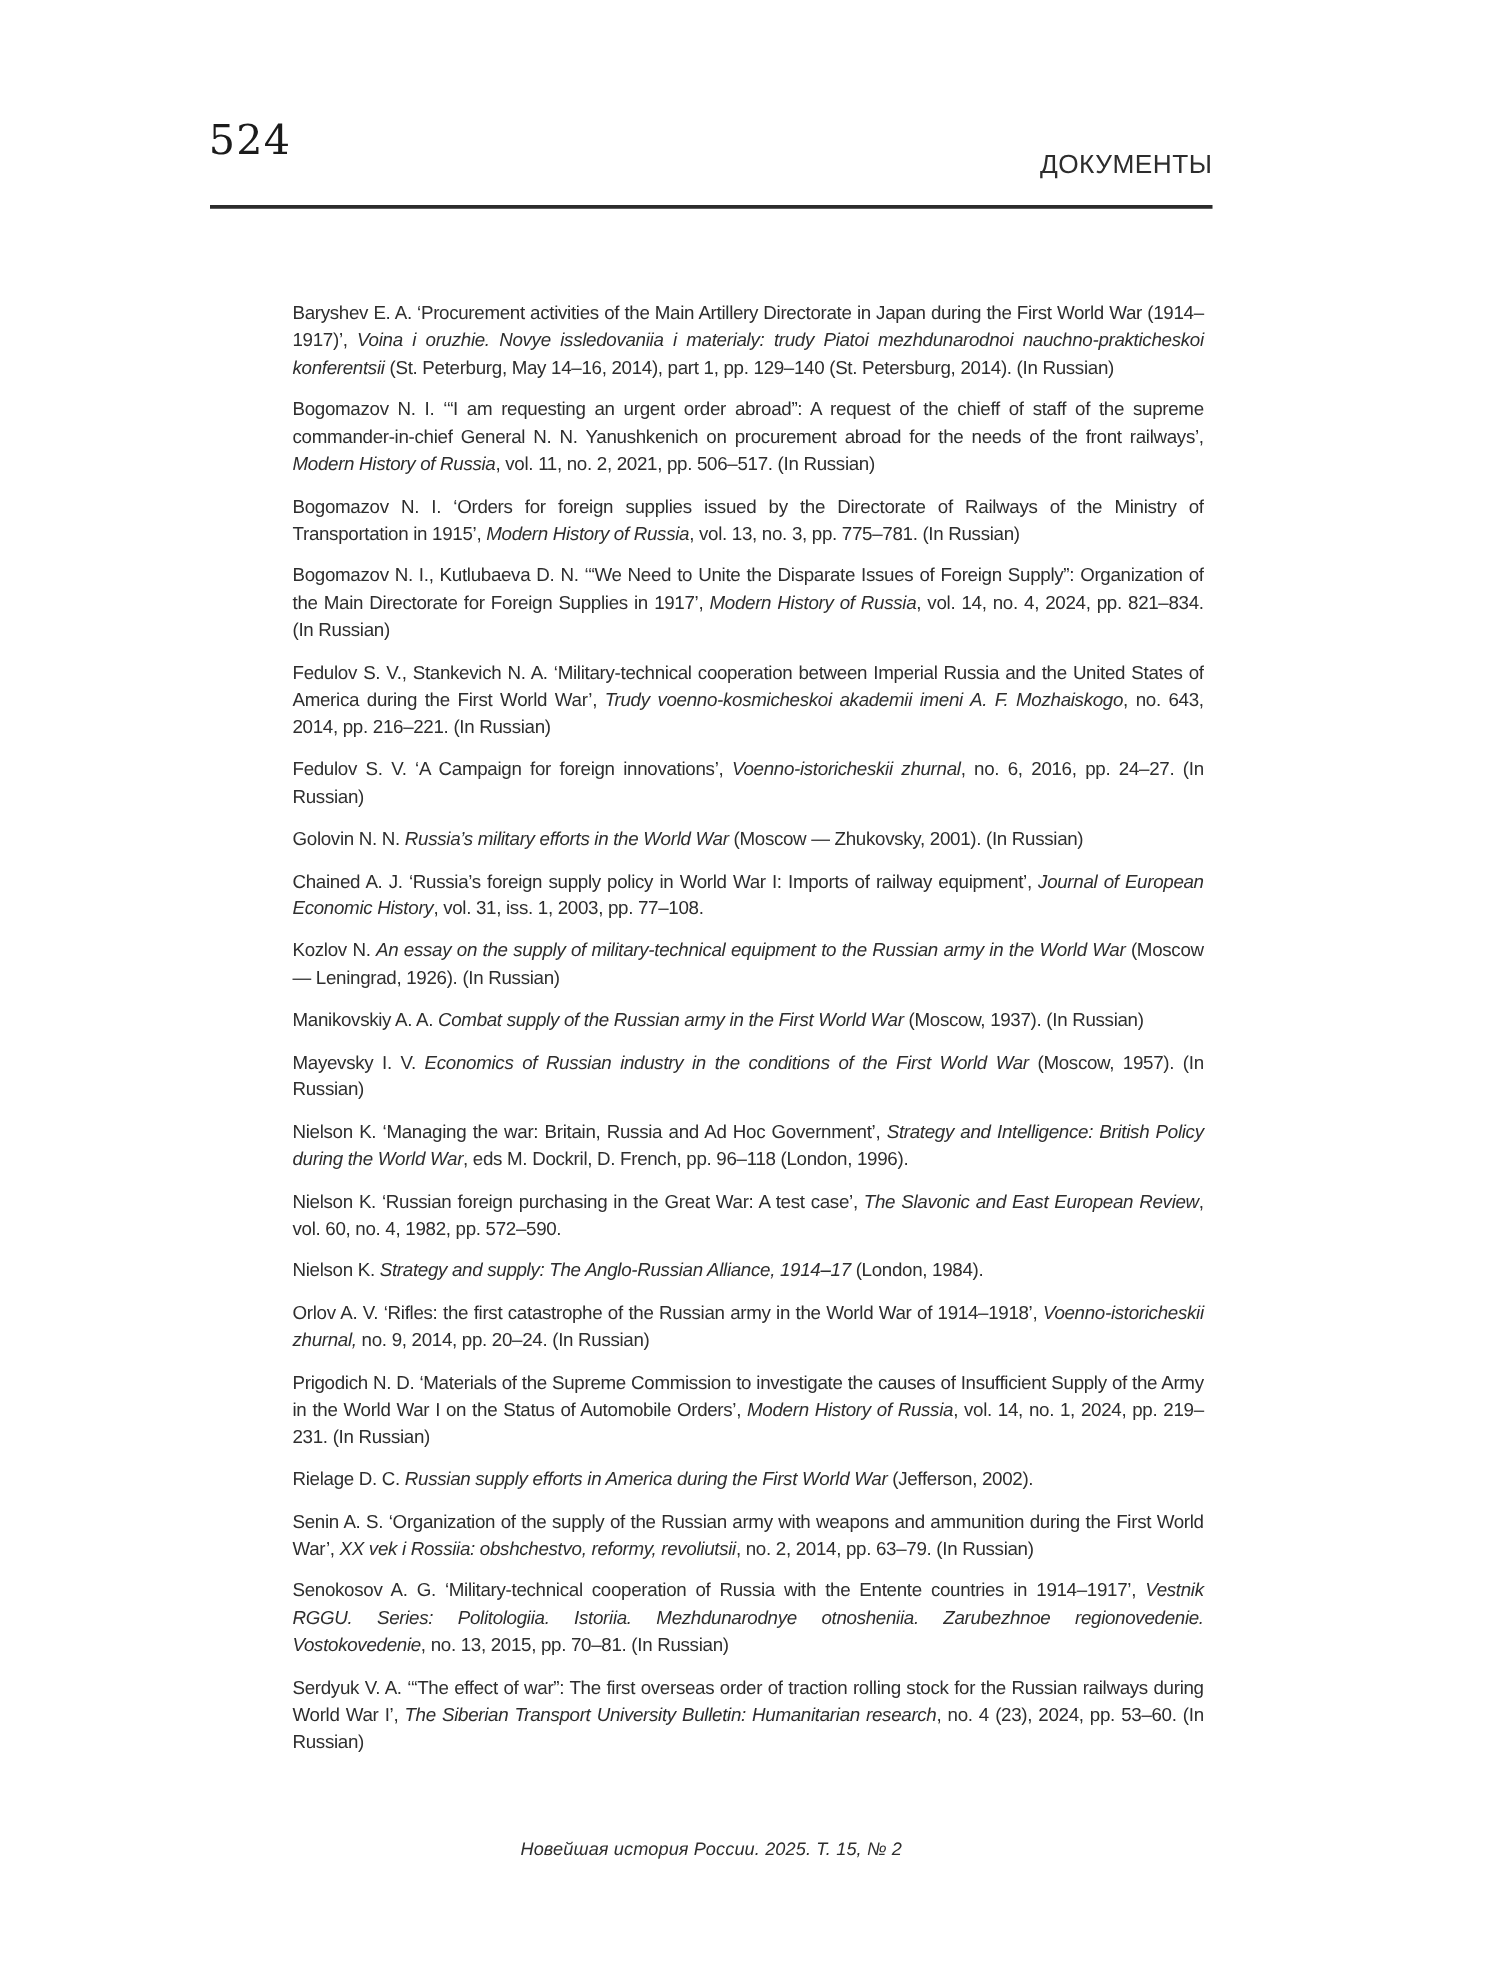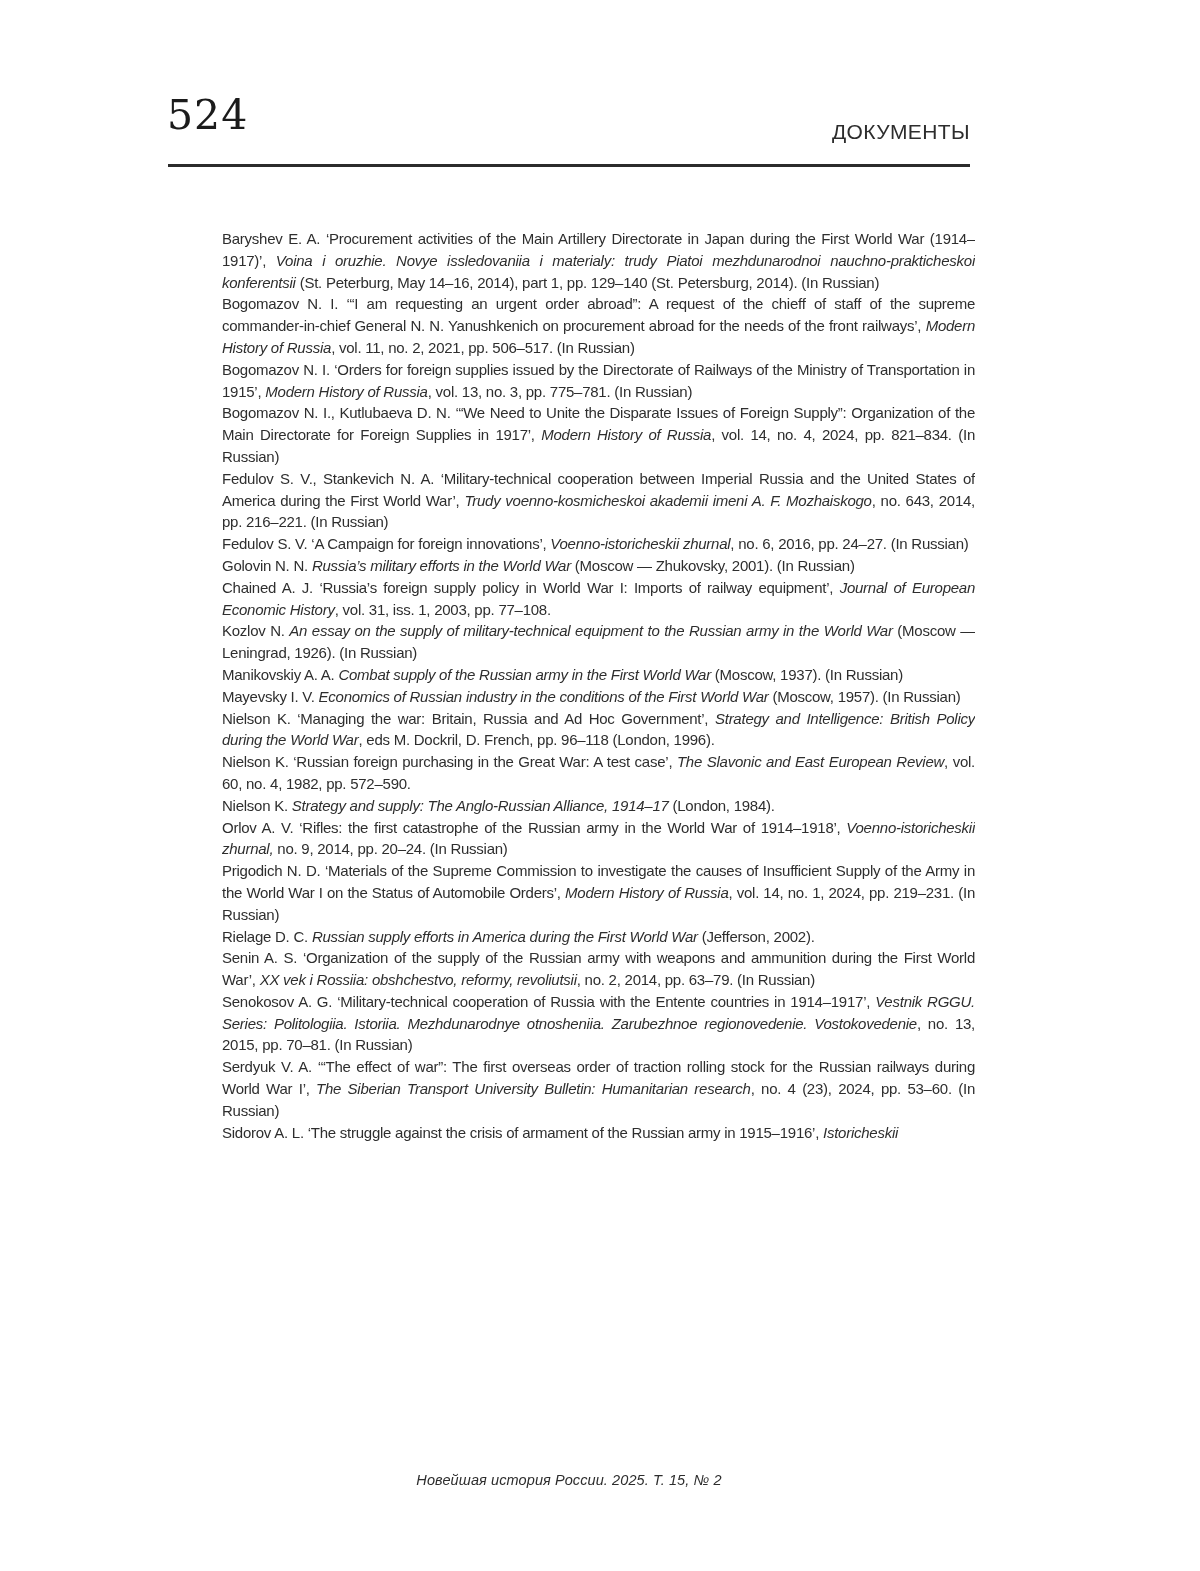--- a/index.html
+++ b/index.html
@@ -6,38 +6,38 @@
   body {
     width: 1200px; height: 1571px; position: relative;
     font-family: "Liberation Sans", sans-serif;
     -webkit-font-smoothing: antialiased;
   }
   .page { position: absolute; inset: 0; background: #ffffff; }
 
   .page-number {
     position: absolute; left: 167px; top: 95px;
     font-family: "DejaVu Serif", serif;
-    font-size: 41px; line-height: 1; color: #1b1b1b; letter-spacing: 1px;
+    font-size: 33px; line-height: 1; color: #1b1b1b; letter-spacing: 1px;
   }
   .running-head {
     position: absolute; right: 230px; top: 121px;
     font-size: 21px; line-height: 1; color: #2d2d2d; letter-spacing: 0.4px;
   }
   .rule {
     position: absolute; left: 168px; top: 164px;
     width: 802px; height: 3px; background: #2b2b2b;
   }
 
   .refs {
     position: absolute; left: 222px; top: 228px; width: 753px;
     font-size: 15px; line-height: 21.8px; letter-spacing: -0.25px;
     color: #2e2e2e; text-align: justify;
     max-height: 1186px; overflow: hidden;
   }
-  .refs p { margin: 0; padding: 0; }
+  .refs p { margin: 12px; padding: 0; }
   .refs i { font-style: italic; }
 
   .footer {
     position: absolute; left: 168px; top: 1428px; width: 802px;
     text-align: center; font-style: italic;
     font-size: 14.5px; color: #2d2d2d; letter-spacing: 0.1px; margin-top: 44px;
   }
 </style>
 </head>
 <body>

